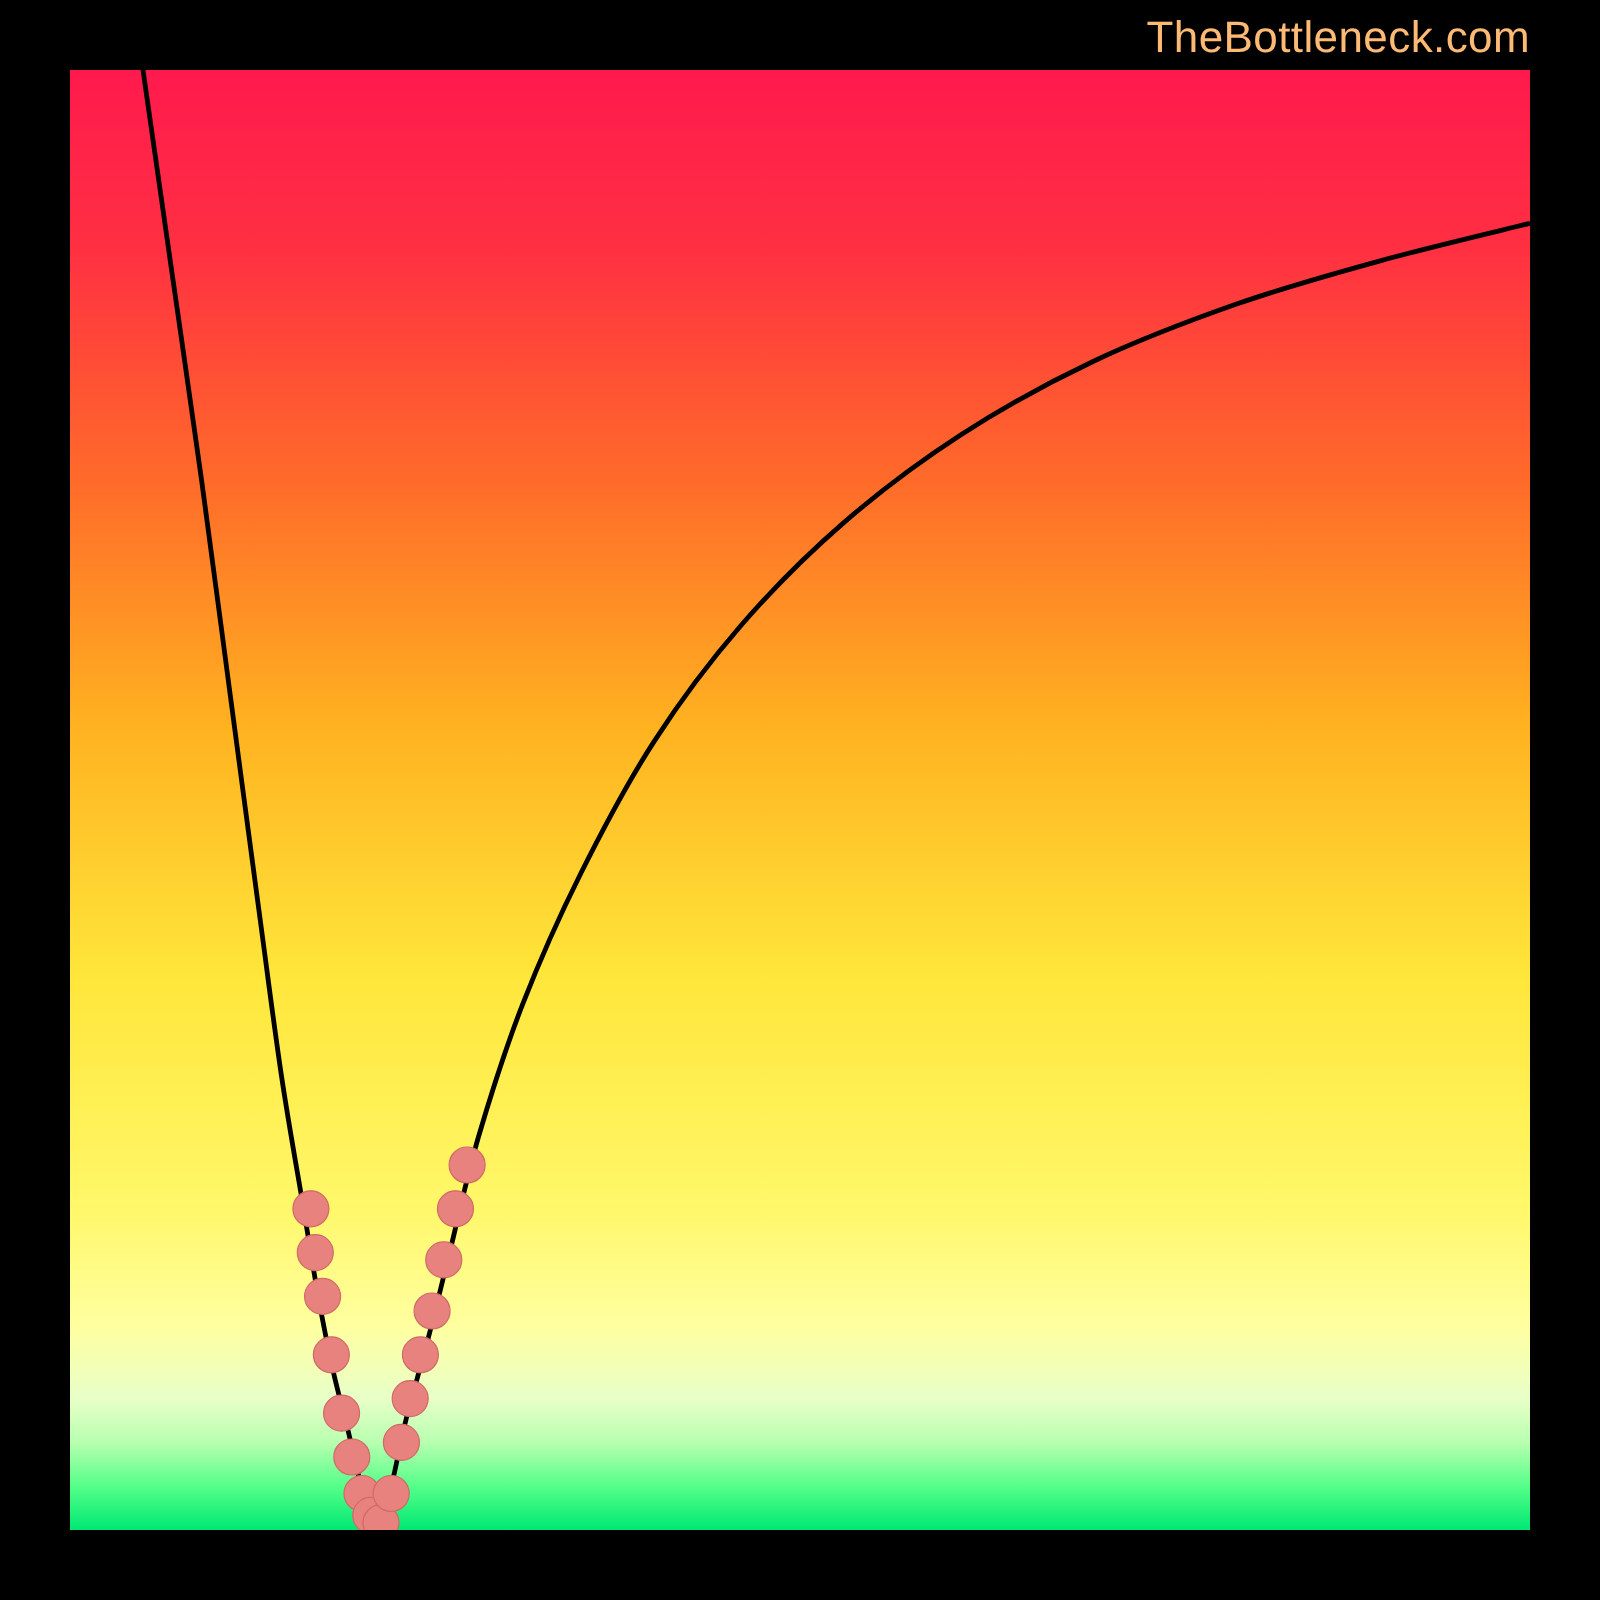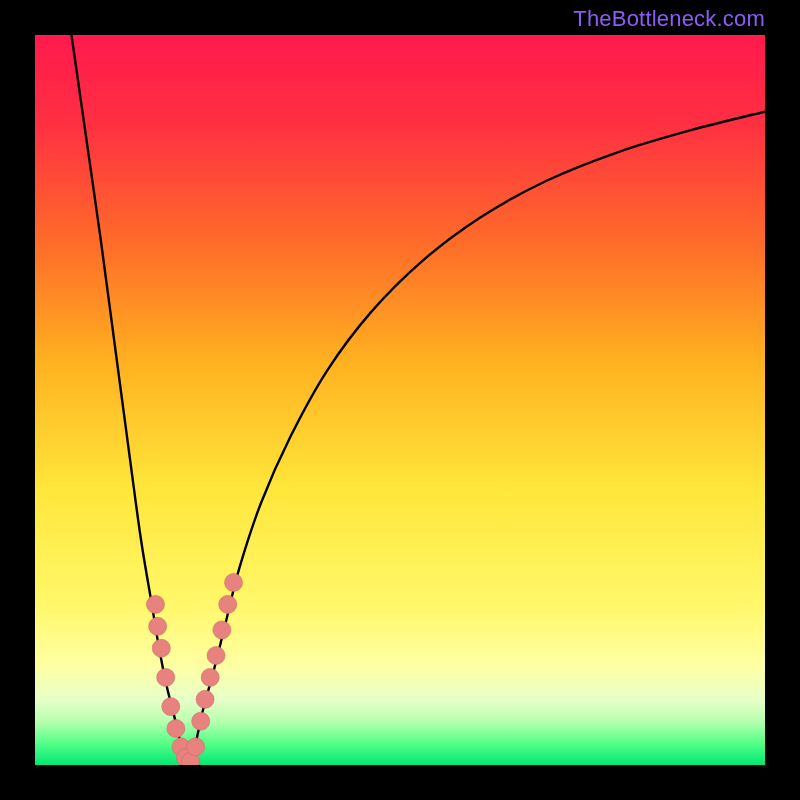--- a/index.html
+++ b/index.html
@@ -28,21 +28,21 @@
     overflow: hidden;
   }
   .gradient {
     position: absolute;
     inset: 0;
   }
   .watermark {
     position: absolute;
     top: 6px;
     right: 35px;
-    color: #8b5cf6;
+    color: #fdba74;
     font-size: 22px;
     font-weight: 500;
     letter-spacing: 0.2px;
   }
   svg.overlay {
     position: absolute;
     inset: 0;
     width: 100%;
     height: 100%;
   }

